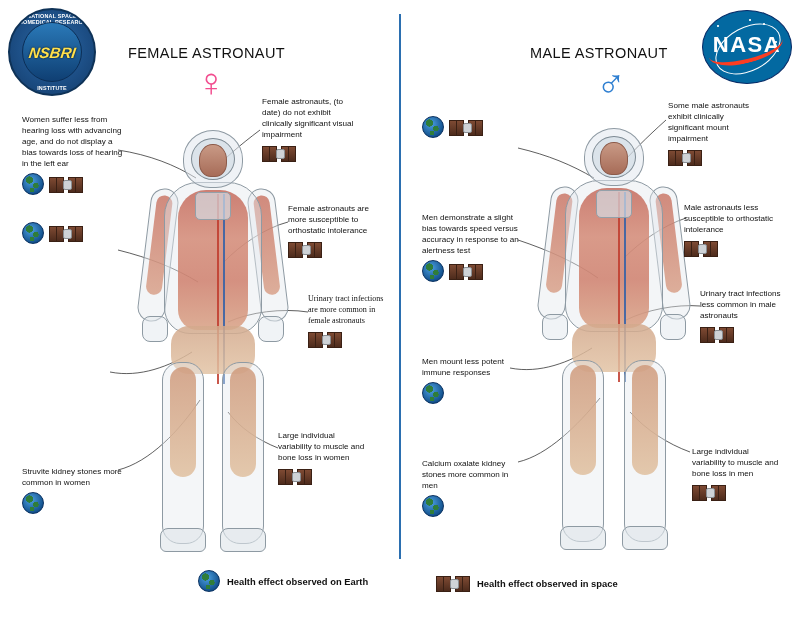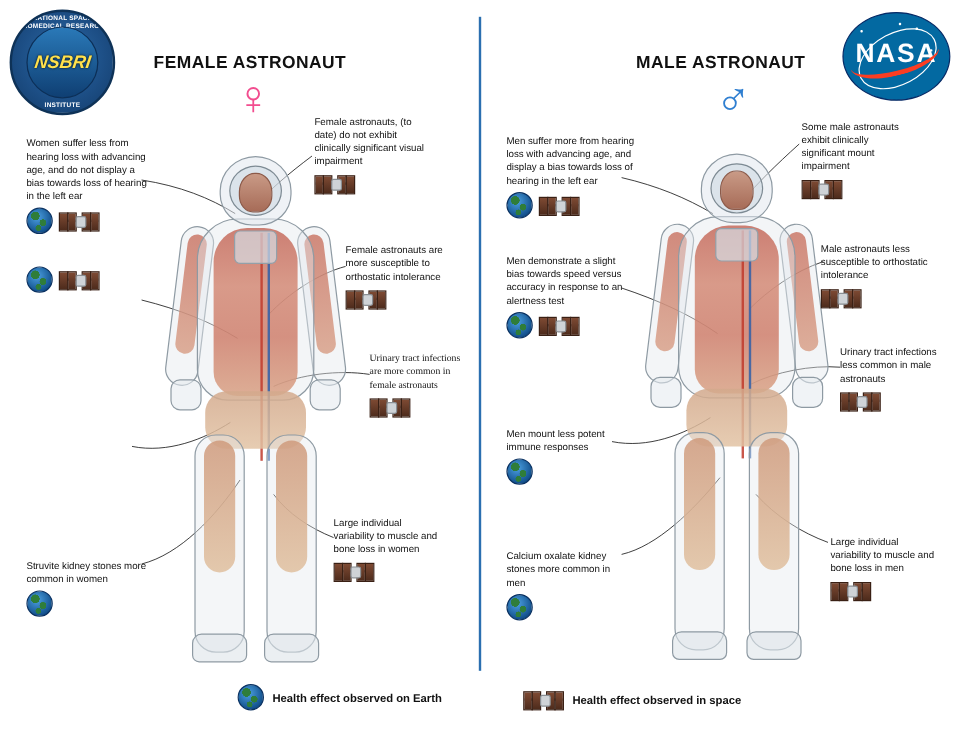--- a/index.html
+++ b/index.html
@@ -14,21 +14,21 @@
   .stage{position:relative;width:800px;height:618px;}
 
   
   .divider{
     position:absolute;left:399px;top:14px;width:2px;height:545px;
     background:#2b6fb0;
   }
 
   
   .panel-title{
-    position:absolute;font-size:14.5px;font-weight:bold;letter-spacing:.4px;
+    position:absolute;font-size:14.5px;font-weight:normal;letter-spacing:.4px;
     color:#111;white-space:nowrap;
   }
   #title-female{left:128px;top:45px;}
   #title-male{left:530px;top:45px;}
 
   
   .gender{
     position:absolute;font-size:40px;line-height:40px;font-weight:bold;
   }
   #glyph-female{left:196px;top:62px;color:#f24d8f;}
@@ -421,21 +421,20 @@
           <i class="pn a"></i>
           <i class="pn b"></i>
           <i class="pn c"></i>
           <i class="pn d"></i>
           <i class="core"></i>
         </span>
     </div>
   </div>
 
   <div class="callout" style="left:422px;top:112px;width:108px;">
-    <div>Men suffer more from hearing loss with advancing age, and display a bias towards loss of hearing in the left ear</div>
     <div class="icon-row">
       <span class="icon-earth"></span>
       <span class="icon-iss">
           <i class="truss"></i>
           <i class="pn a"></i>
           <i class="pn b"></i>
           <i class="pn c"></i>
           <i class="pn d"></i>
           <i class="core"></i>
         </span>

